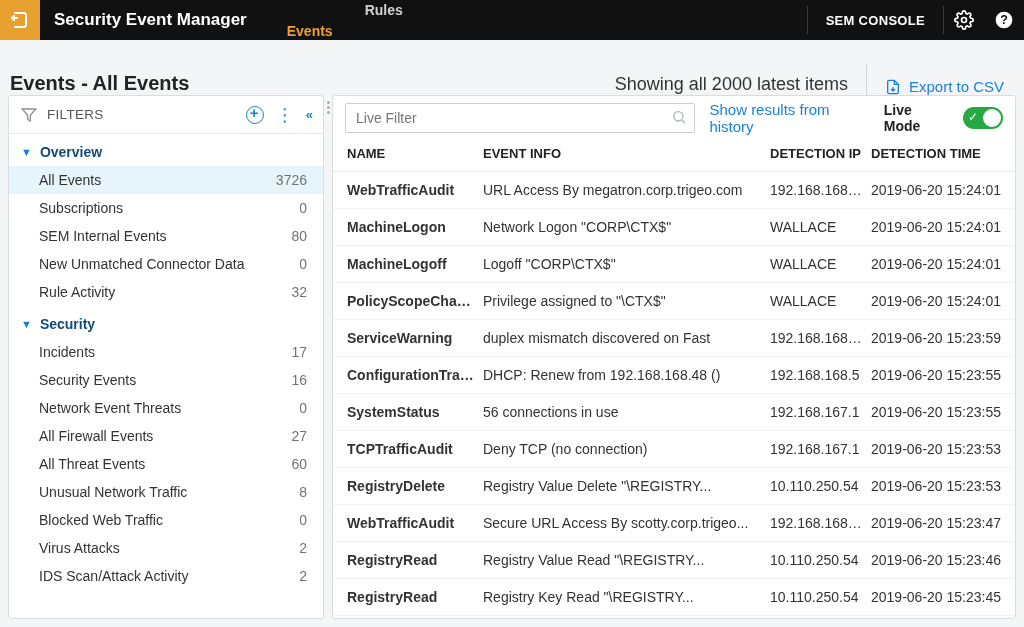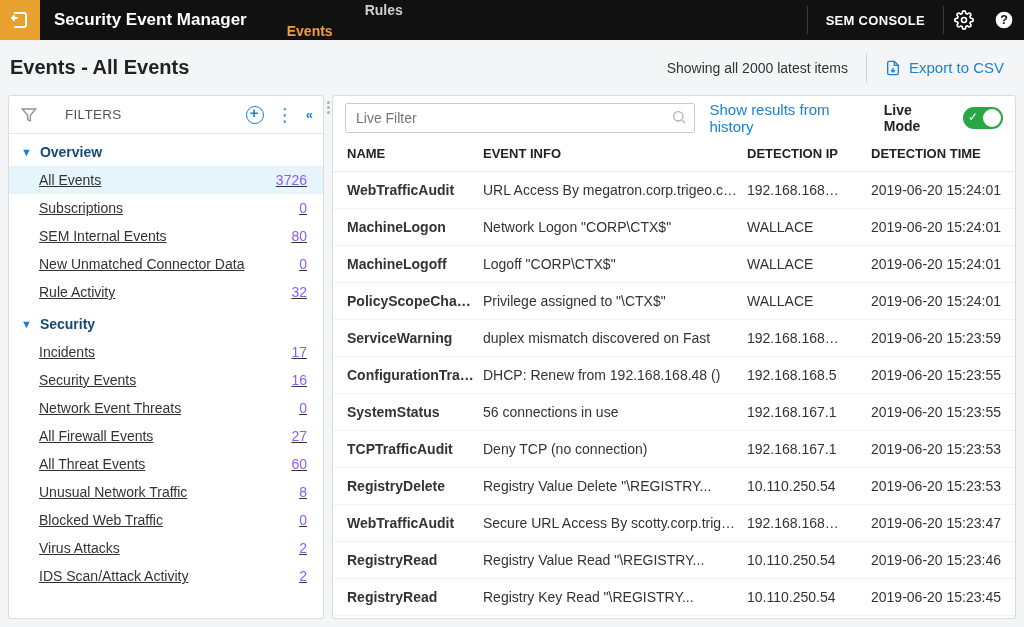--- a/index.html
+++ b/index.html
@@ -11,44 +11,44 @@
 .app-title { font-weight: 700; font-size: 17px; margin-left: 14px; margin-right: 24px; }
 .nav-tabs { display: flex; gap: 0; }
 .nav-tab { padding: 0 16px; height: 40px; line-height: 40px; font-weight: 600; color: #d0d0d0; cursor: pointer; }
 .nav-tab.active { color: #f0a030; margin-top: 21px; }
 .nav-spacer { flex: 1; }
 .sem-console { font-weight: 700; font-size: 13px; padding: 0 18px; letter-spacing: 0.3px; }
 .nav-icon { width: 40px; height: 40px; display: flex; align-items: center; justify-content: center; cursor: pointer; }
 .nav-divider { width: 1px; height: 28px; background: #3a3a3a; }
 
 
-.page-header { height: 55px; display: flex; align-items: center; padding: 0 10px 0 10px; }
+.page-header { height: 55px; display: flex; align-items: flex-end; padding: 0 10px 0 10px; }
 .page-title { font-size: 20px; font-weight: 700; color: #222; }
 .header-spacer { flex: 1; }
-.showing-text { color: #333; font-size: 14px; margin-right: 18px; }
+.showing-text { color: #333; font-size: 18px; margin-right: 18px; }
 .header-vdiv { width: 1px; height: 30px; background: #d0d4d8; margin-right: 18px; }
 .export-link { color: #1a82d6; font-size: 15px; display: flex; align-items: center; gap: 8px; cursor: pointer; margin-right: 10px; }
 
 
 .main { display: flex; padding: 0 8px 8px 8px; gap: 0; height: calc(627px - 40px - 55px); }
 
 
 .sidebar { width: 316px; background: #fff; border: 1px solid #d8dde1; border-radius: 3px; overflow: auto; }
 .filters-head { height: 38px; display: flex; align-items: center; padding: 0 10px 0 12px; border-bottom: 1px solid #e4e8eb; }
-.filters-label { font-weight: 400; color: #555; margin-left: 28px; letter-spacing: 0.3px; font-size: 13.5px; }
+.filters-label { font-weight: 400; color: #555; margin-left: 10px; letter-spacing: 0.3px; font-size: 13.5px; }
 .filters-actions { margin-left: auto; display: flex; gap: 12px; align-items: center; }
 .plus-circle { width: 18px; height: 18px; border: 1.7px solid #1a82d6; border-radius: 50%; position: relative; color:#1a82d6; cursor:pointer; }
 .plus-circle::before { content:"+"; position:absolute; top:-3px; left:3px; font-size:15px; font-weight:600;}
 .dots-vert { color: #1a82d6; font-size: 18px; cursor:pointer; line-height:1; }
 .collapse-icn { color: #1a82d6; font-size: 13px; cursor:pointer; font-weight:700; }
 
 .section-title { padding: 10px 12px 6px 12px; font-weight: 700; color: #124b77; display: flex; align-items: center; gap: 8px; font-size:14px; }
 .caret { color: #1a82d6; font-size: 11px; }
-.filter-row { display: flex; align-items: center; padding: 6px 16px 6px 30px; cursor: pointer; font-size:14px; color:#333;text-decoration:underline; }
-.filter-row .count { margin-left: auto; color: #8b5cf6; }
+.filter-row { display: flex; align-items: center; padding: 6px 16px 6px 30px; cursor: pointer; font-size:14px; color:#333; }
+.filter-row .count { margin-left: auto; color: #737373; }
 .filter-row.active { background: #e6f5fb; }
 
 
 .splitter { width: 8px; display:flex; align-items:flex-start; justify-content:center; padding-top:4px; }
 .splitter-dots { width:4px; }
 .splitter-dots span { display:block; width:3px; height:3px; background:#aab2b8; border-radius:50%; margin:2px auto; }
 
 
 .right-panel { flex: 1; background: #fff; border: 1px solid #d8dde1; border-radius: 3px; display:flex; flex-direction:column; overflow:hidden; }
 .toolbar { height: 44px; display: flex; align-items: center; padding: 0 12px; gap: 14px; }
@@ -58,21 +58,21 @@
 .history-link { color: #1a82d6; font-size: 15px; cursor:pointer; }
 .live-mode-label { font-weight: 700; color: #222; font-size:14px; margin-left:auto; }
 .toggle { width: 42px; height: 22px; background: #28a745; border-radius: 11px; position: relative; cursor:pointer; }
 .toggle::after { content:""; position:absolute; right:2px; top:2px; width:18px; height:18px; background:#fff; border-radius:50%; }
 .toggle-check { position:absolute; left:5px; top:3px; color:#fff; font-size:12px; }
 
 .table-head { display:flex; padding: 6px 14px 10px 14px; font-weight:700; font-size:13px; color:#222; border-bottom:1px solid #e4e8eb; }
 .col-name { width: 136px; }
 .col-info { flex: 1; }
 .col-ip { width: 101px; }
-.col-time { width: 130px; text-align:left;margin-left:23px; }
+.col-time { width: 130px; text-align:left; }
 
 .table-body { overflow:auto; flex:1; }
 .event-row { display:flex; padding: 10px 14px; font-size:14px; border-bottom:1px solid #f0f2f4; }
 .event-row .col-name { font-weight:700; white-space:nowrap; overflow:hidden; text-overflow:ellipsis; padding-right:6px; }
 .event-row .col-info { white-space:nowrap; overflow:hidden; text-overflow:ellipsis; padding-right:6px; color:#333; }
 .event-row .col-ip { color:#333; white-space:nowrap; overflow:hidden; text-overflow:ellipsis; padding-right:6px;}
 .event-row .col-time { color:#333; white-space:nowrap; }
 
 svg { display:block; }
 </style>

